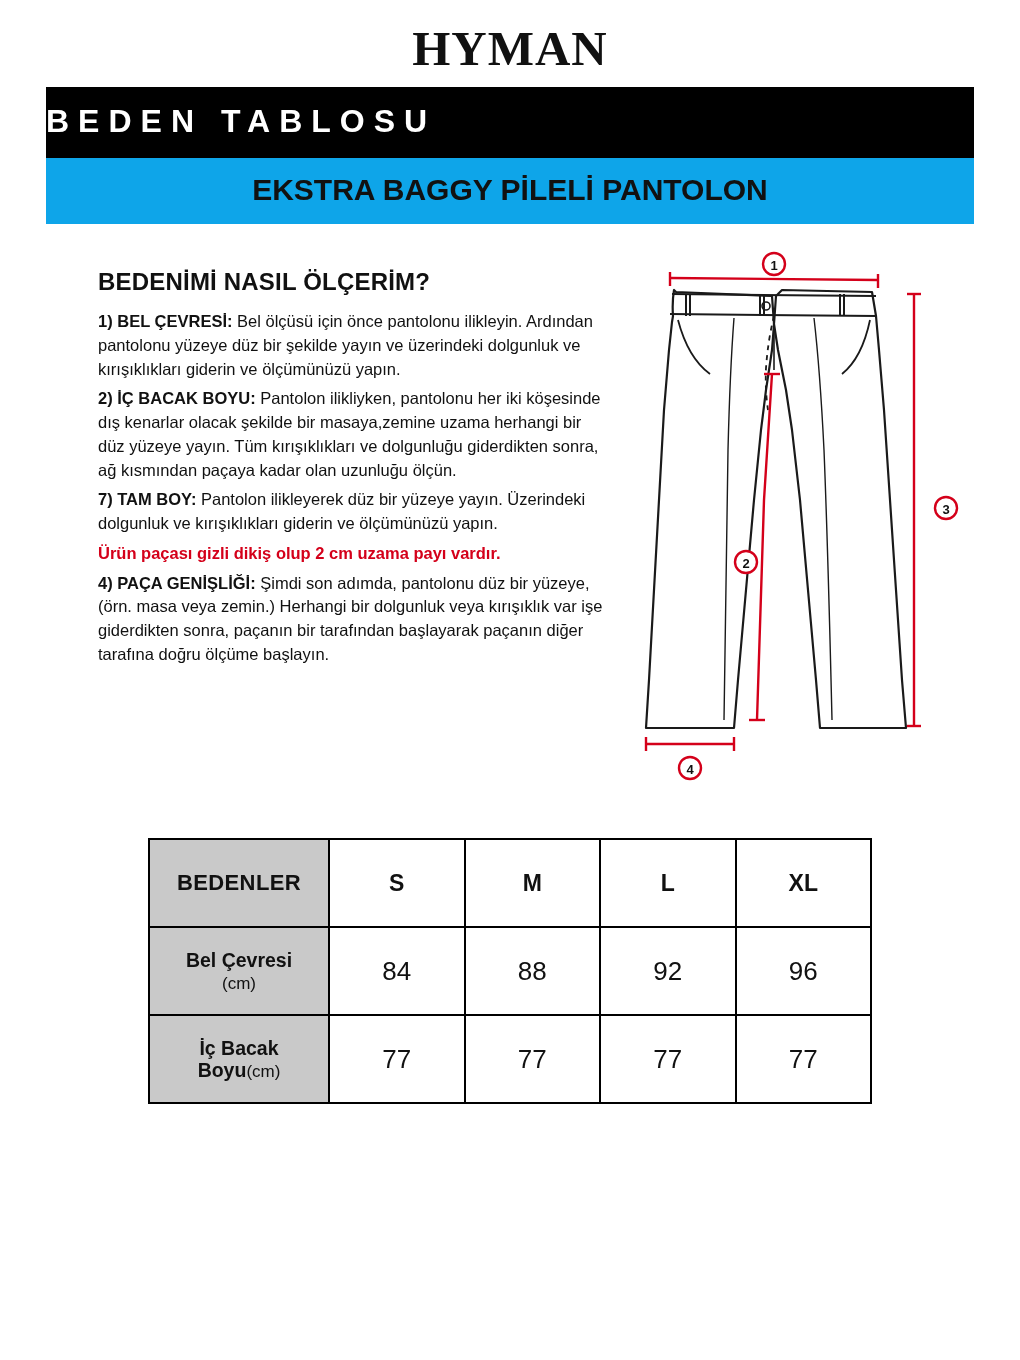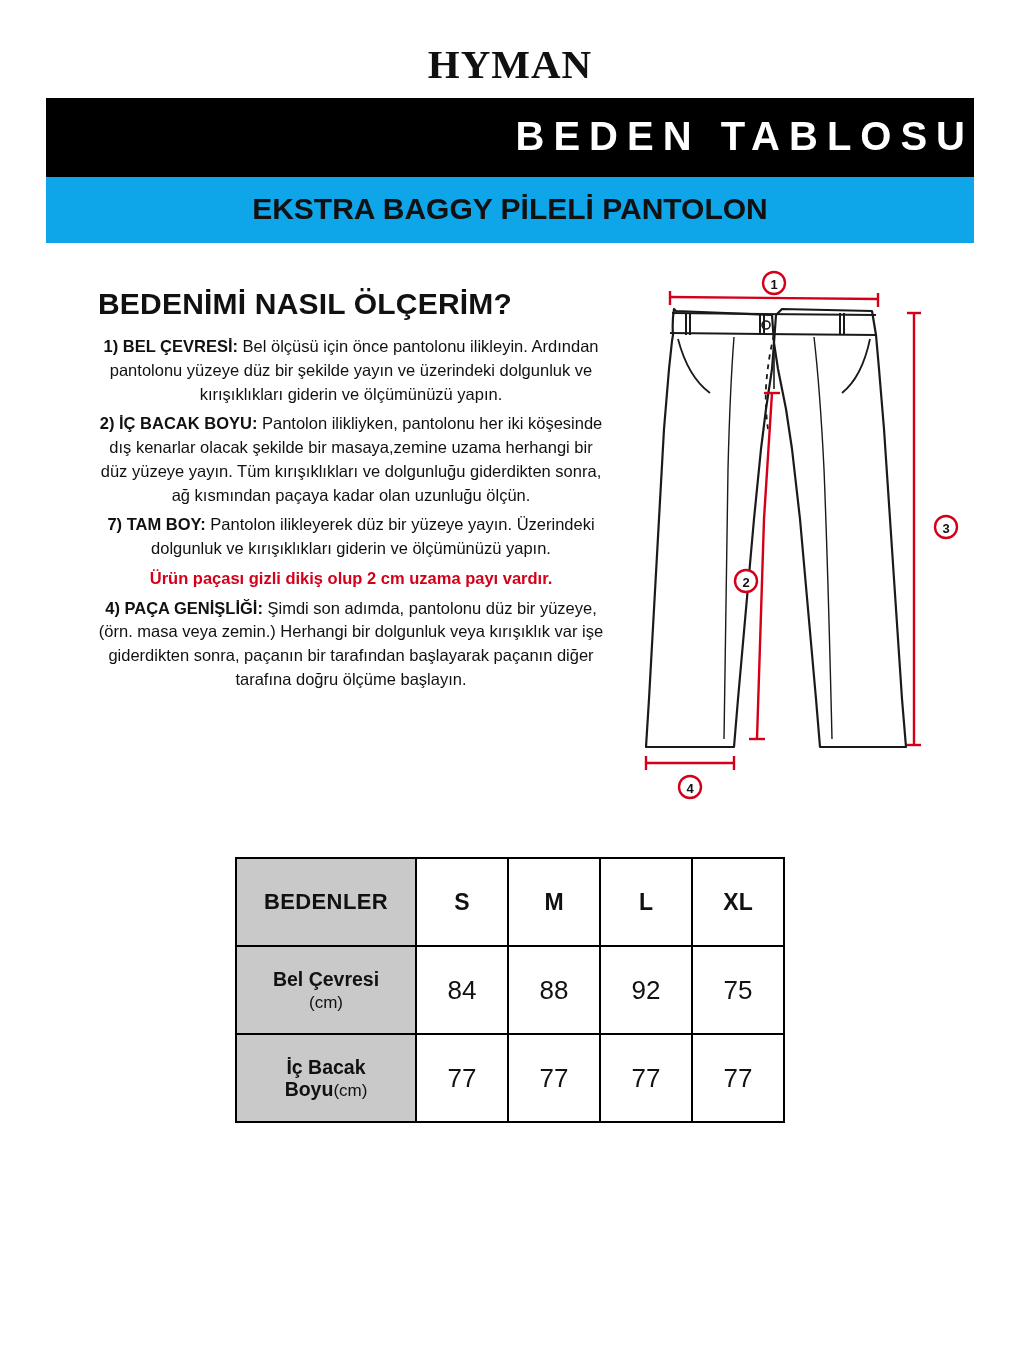--- a/index.html
+++ b/index.html
@@ -12,31 +12,31 @@
     font-family: "Liberation Sans", sans-serif;
     color: #111;
     position: relative;
     overflow: hidden;
   }
 
   .brand {
     text-align: center;
     font-family: "Liberation Serif", serif;
     font-weight: bold;
-    font-size: 41px;
+    font-size: 49px;
     letter-spacing: 1px;
-    padding-top: 40px;
+    padding-top: 20px;
     padding-bottom: 10px;
   }
 
   .black-bar {
     background: #000000;
     color: #ffffff;
-    text-align: right;
-    font-size: 40px;
+    text-align: left;
+    font-size: 32px;
     font-weight: bold;
     letter-spacing: 9px;
     padding: 16px 0 18px;
     margin: 0 46px;
   }
 
   .gray-bar {
     background: #0ea5e9;
     color: #111;
     text-align: center;
@@ -50,32 +50,31 @@
     display: flex;
     padding: 34px 46px 0 54px;
     gap: 10px;
   }
 
   .left-col {
     width: 560px;
   }
 
   .howto-title {
-    font-size: 30px;
+    font-size: 24px;
     font-weight: bold;
     margin: 10px 0 14px 44px;
     letter-spacing: 0.2px;
   }
 
   .para {
     font-size: 16.5px;
     line-height: 1.44;
     margin: 2px 0 6px 44px;
     max-width: 545px;
-    text-align: center;
   }
   .para b { font-weight: bold; }
   .para.red {
     color: #d4001a;
     font-weight: bold;
   }
 
   .right-col {
     flex: 1;
     position: relative;
@@ -84,21 +83,21 @@
 
   .diagram {
     position: relative;
     left: 0px;
     top: -8px;
   }
 
   table.sizes {
     border-collapse: collapse;
     margin: 36px auto 0;
-    width: 550px;
+    width: 724px;
     table-layout: fixed;
   }
   table.sizes th, table.sizes td {
     border: 2px solid #000;
     text-align: center;
     font-size: 23px;
     height: 88px;
     vertical-align: middle;
   }
   table.sizes th.rowhead, table.sizes th.corner {
@@ -230,21 +229,21 @@
     <th class="colhead">XL</th>
   </tr>
   <tr>
     <th class="rowhead">
       <span>Bel Çevresi</span><br>
       <span class="unit">(cm)</span>
     </th>
     <td>84</td>
     <td>88</td>
     <td>92</td>
-    <td>75</td>
+    <td>96</td>
   </tr>
   <tr>
     <th class="rowhead">
       <span>İç Bacak</span><br>
       <span>Boyu</span><span class="unit">(cm)</span>
     </th>
     <td>77</td>
     <td>77</td>
     <td>77</td>
     <td>77</td>

